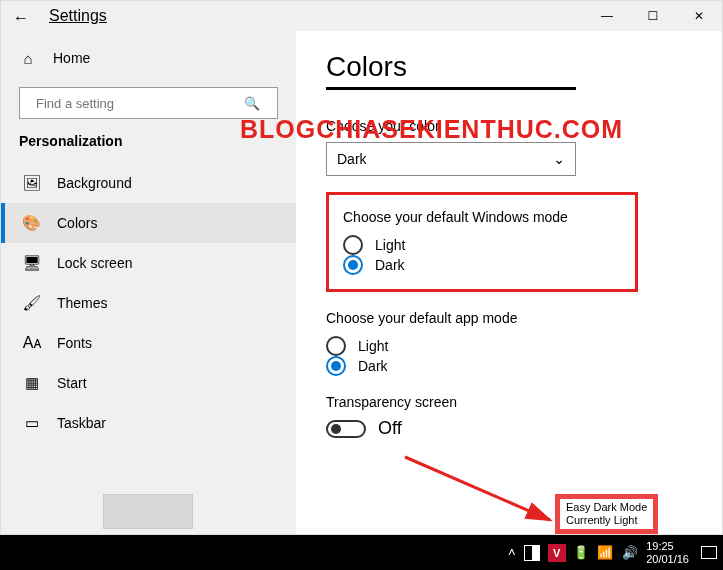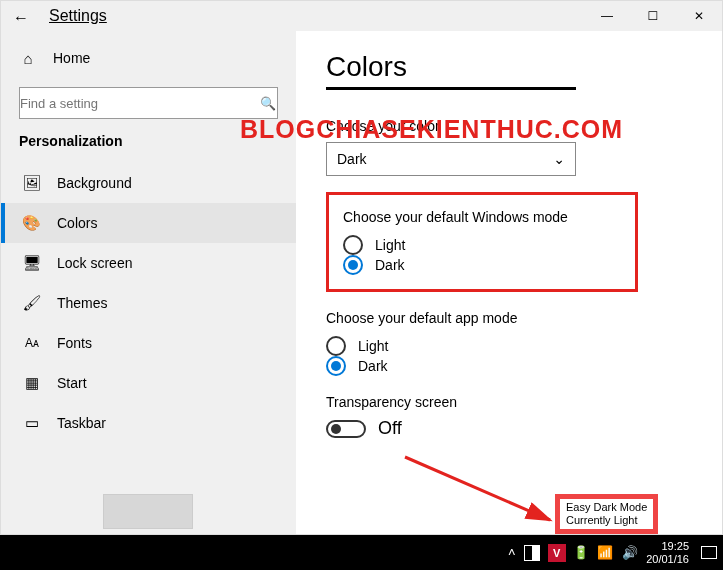--- a/index.html
+++ b/index.html
@@ -6,21 +6,21 @@
   body { width: 723px; height: 570px; background: #fff; position: relative; overflow: hidden; }
   .window { width: 723px; height: 535px; background: #fff; display: flex; flex-direction: column; border: 1px solid #ddd; }
   .titlebar { height: 30px; display: flex; align-items: center; background: #f0f0f0; }
   .back-btn { width: 40px; text-align: center; font-size: 16px; cursor: pointer; }
   .title { font-size: 16px; margin-left: 8px; text-decoration: underline; }
   .winctrls { margin-left: auto; display: flex; }
   .winctrl { width: 46px; height: 30px; display: flex; align-items: center; justify-content: center; font-size: 12px; cursor: pointer; }
   .body { flex: 1; display: flex; overflow: hidden; }
   .sidebar { width: 295px; background: #f0f0f0; padding-top: 8px; display: flex; flex-direction: column; }
   .home-row { display: flex; align-items: center; height: 38px; padding-left: 18px; gap: 16px; font-size: 14px; cursor: pointer; }
-  .search-box { margin: 10px 18px 14px 18px; height: 32px; border: 1px solid #999; background: #fff; display: flex; align-items: center; padding: 0 0; }
+  .search-box { margin: 10px 18px 14px 18px; height: 32px; border: 1px solid #999; background: #fff; display: flex; align-items: center; padding: 0 16px; }
   .search-box input { border: none; outline: none; flex: 1; font-size: 13px; background: transparent; }
   .search-icon { font-size: 13px; color: #555; }
   .category { font-weight: 600; font-size: 14px; padding: 0 18px 14px 18px; }
   .nav { display: flex; flex-direction: column; }
   .nav-item { display: flex; align-items: center; height: 40px; padding-left: 18px; gap: 16px; font-size: 14px; cursor: pointer; border-left: 4px solid transparent; }
   .nav-item.active { border-left: 4px solid #0078d7; background: #e4e4e4; }
   .nav-icon { width: 18px; display: flex; justify-content: center; font-size: 15px; }
   .content { flex: 1; padding: 20px 30px; overflow-y: auto; background: #fff; position: relative; }
   .page-title { font-size: 28px; font-weight: 400; margin-bottom: 4px; }
   .title-rule { border: none; border-bottom: 3px solid #000; width: 250px; margin-bottom: 28px; }
@@ -37,21 +37,21 @@
   .toggle { width: 40px; height: 18px; border: 2px solid #333; border-radius: 10px; position: relative; cursor: pointer; }
   .toggle::after { content: ""; position: absolute; width: 10px; height: 10px; background: #333; border-radius: 50%; top: 2px; left: 3px; }
   .toggle-label { font-size: 18px; }
   .watermark { position: absolute; top: 115px; left: 240px; font-size: 25px; font-weight: 700; color: #e3231f; letter-spacing: 1px; z-index: 10; }
   .arrow-svg { position: absolute; z-index: 9; pointer-events: none; top: 452px; left: 400px; }
   .tooltip { position: absolute; top: 494px; left: 555px; background: #fff; border: 5px solid #ef4444; padding: 2px 6px; font-size: 11px; line-height: 1.2; z-index: 12; }
   .taskbar { position: absolute; bottom: 0; left: 0; width: 723px; height: 35px; background: #000; display: flex; align-items: center; color: #fff; }
   .tray { margin-left: auto; display: flex; align-items: center; gap: 8px; padding-right: 6px; height: 100%; }
   .tray-icon { font-size: 13px; color: #fff; cursor: pointer; }
   .tray-v { width: 18px; height: 18px; background: #c4122f; color: #fff; display: flex; align-items: center; justify-content: center; font-size: 11px; font-weight: bold; }
-  .clock { font-size: 11px; line-height: 1.1; text-align: right; }
+  .clock { font-size: 11px; line-height: 1.1; }
   .action-ctr { width: 16px; height: 13px; border: 1px solid #fff; margin-left: 4px; }
   .tb-shadow { position:absolute; top:494px; left:103px; width:90px; height:35px; background: rgba(0,0,0,0.1); border:1px solid #ccc;}
 </style>
 </head>
 <body>
 
 <div class="window">
   <div class="titlebar">
     <div class="back-btn">←</div>
     <div class="title">Settings</div>
@@ -83,21 +83,21 @@
         </div>
         <div class="nav-item">
           <span class="nav-icon">🖥</span>
           <span>Lock screen</span>
         </div>
         <div class="nav-item">
           <span class="nav-icon">🖌</span>
           <span>Themes</span>
         </div>
         <div class="nav-item">
-          <span class="nav-icon" style="font-size:12px;">Aᴀ</span>
+          <span class="nav-icon" style="font-size:16px;">Aᴀ</span>
           <span>Fonts</span>
         </div>
         <div class="nav-item">
           <span class="nav-icon">▦</span>
           <span>Start</span>
         </div>
         <div class="nav-item">
           <span class="nav-icon">▭</span>
           <span>Taskbar</span>
         </div>

